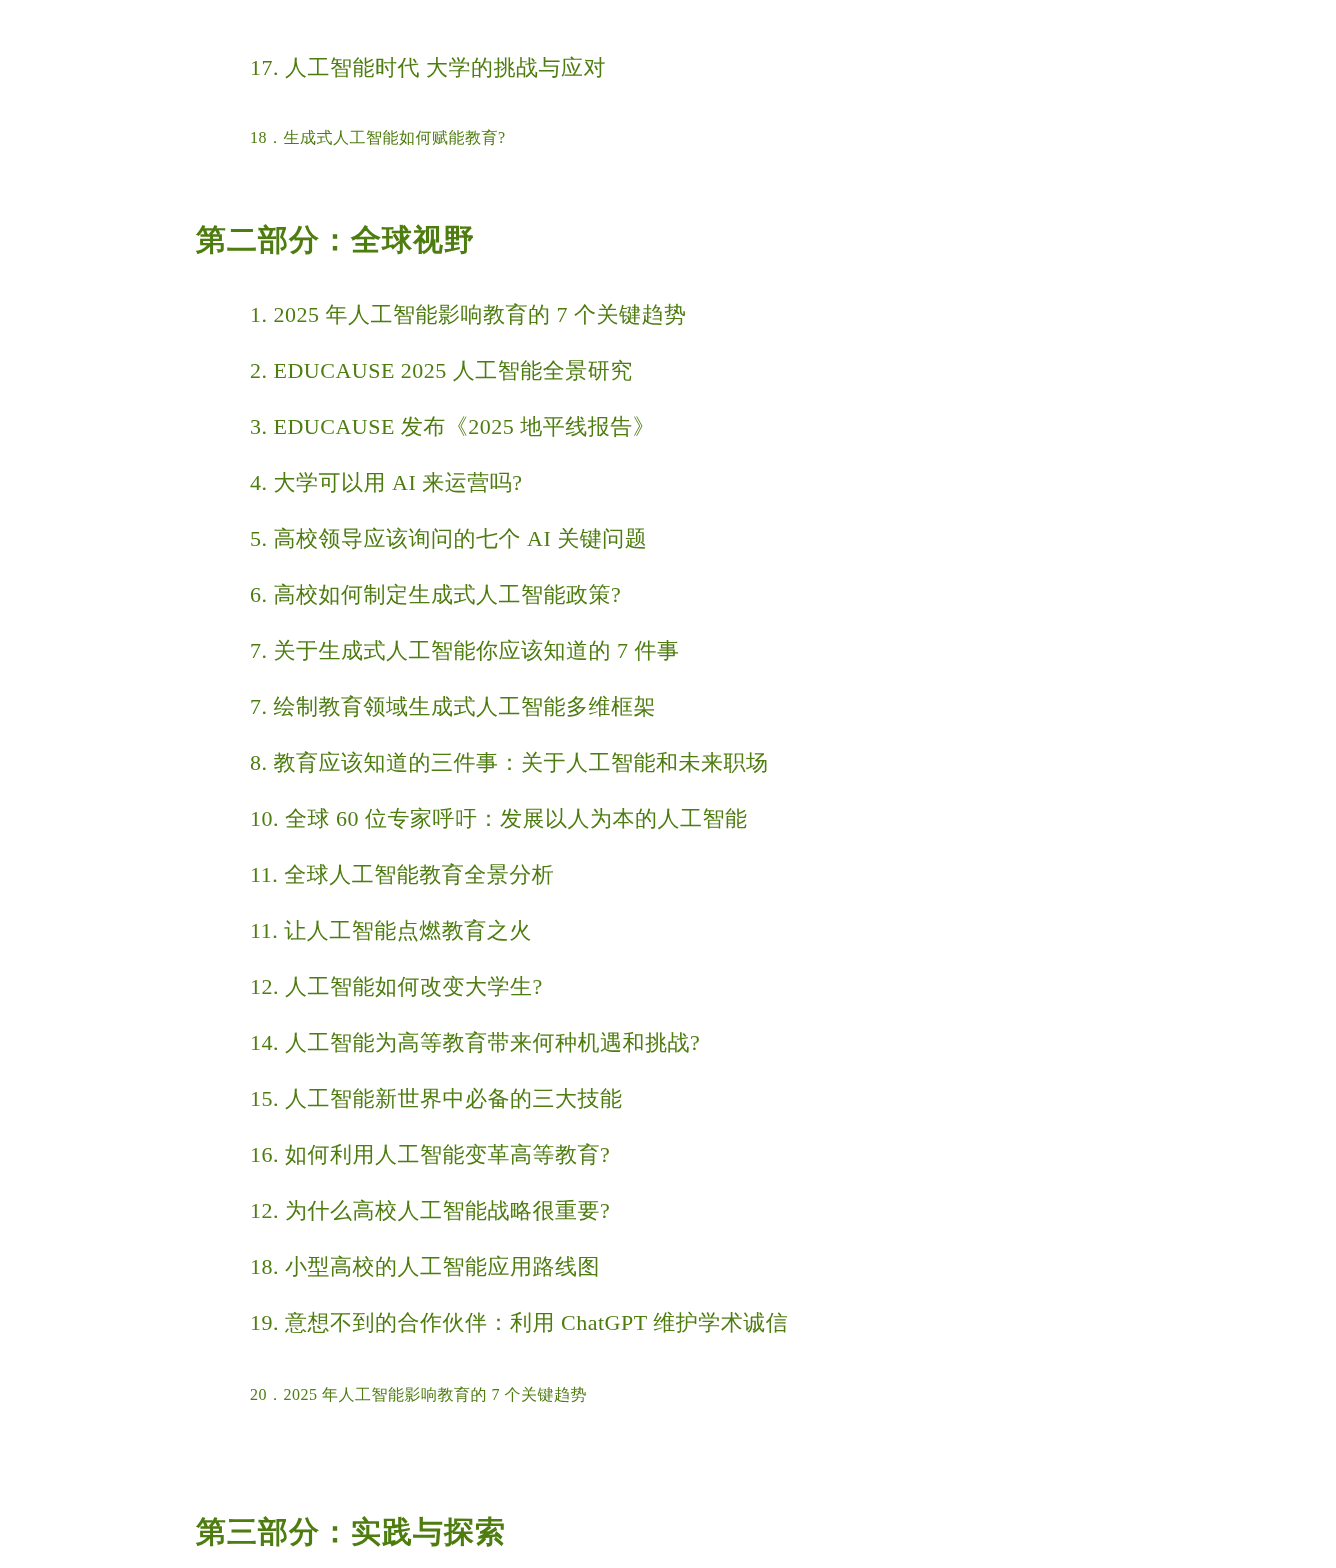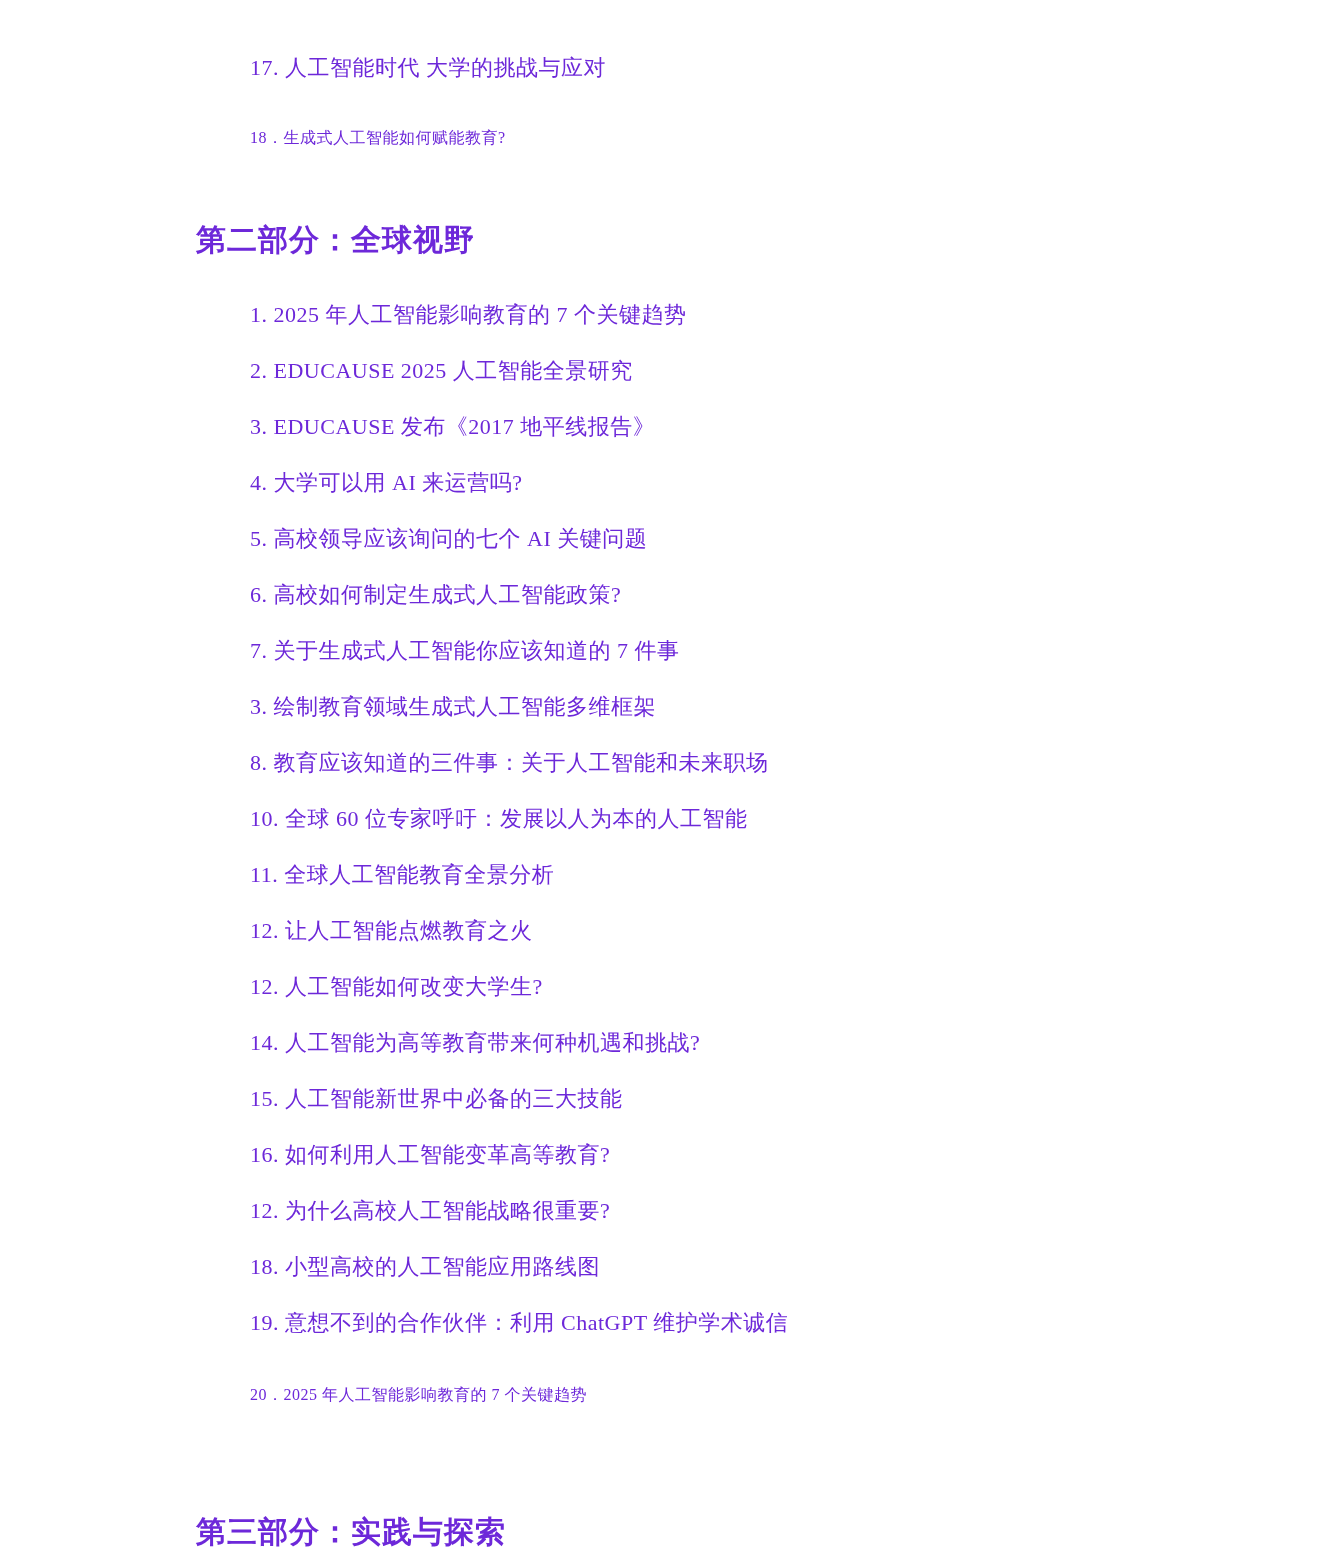--- a/index.html
+++ b/index.html
@@ -12,21 +12,21 @@
     height: 1568px;
     overflow: hidden;
     color: #000000;
   }
   .page {
     display: flex;
     flex-direction: column;
     align-items: flex-start;
     padding-top: 53px;
     font-family: "Liberation Serif", "DejaVu Serif", serif;
-    color: #6d28d9;
+    color: #4d7c0f;
   }
   .toc-item {
     font-size: 22px;
     line-height: 30px;
     margin-left: 250px;
     white-space: nowrap;
     letter-spacing: 0.5px;
   }
   
   .toc-item.big-num {
@@ -69,30 +69,30 @@
 
   <div class="toc-item part1-item-1">17. 人工智能时代 大学的挑战与应对</div>
 
   <div class="toc-item big-num part1-item-2">18．生成式人工智能如何赋能教育?</div>
 
   <h2 class="section-heading heading-part2">第二部分：全球视野</h2>
 
   <div class="toc-list">
     <div class="toc-item">1. 2025 年人工智能影响教育的 7 个关键趋势</div>
     <div class="toc-item">2. EDUCAUSE 2025 人工智能全景研究</div>
-    <div class="toc-item">3. EDUCAUSE 发布《2017 地平线报告》</div>
+    <div class="toc-item">3. EDUCAUSE 发布《2025 地平线报告》</div>
     <div class="toc-item">4. 大学可以用 AI 来运营吗?</div>
     <div class="toc-item">5. 高校领导应该询问的七个 AI 关键问题</div>
     <div class="toc-item">6. 高校如何制定生成式人工智能政策?</div>
     <div class="toc-item">7. 关于生成式人工智能你应该知道的 7 件事</div>
-    <div class="toc-item">3. 绘制教育领域生成式人工智能多维框架</div>
+    <div class="toc-item">7. 绘制教育领域生成式人工智能多维框架</div>
     <div class="toc-item">8. 教育应该知道的三件事：关于人工智能和未来职场</div>
     <div class="toc-item">10. 全球 60 位专家呼吁：发展以人为本的人工智能</div>
     <div class="toc-item">11. 全球人工智能教育全景分析</div>
-    <div class="toc-item">12. 让人工智能点燃教育之火</div>
+    <div class="toc-item">11. 让人工智能点燃教育之火</div>
     <div class="toc-item">12. 人工智能如何改变大学生?</div>
     <div class="toc-item">14. 人工智能为高等教育带来何种机遇和挑战?</div>
     <div class="toc-item">15. 人工智能新世界中必备的三大技能</div>
     <div class="toc-item">16. 如何利用人工智能变革高等教育?</div>
     <div class="toc-item">12. 为什么高校人工智能战略很重要?</div>
     <div class="toc-item">18. 小型高校的人工智能应用路线图</div>
     <div class="toc-item">19. 意想不到的合作伙伴：利用 ChatGPT 维护学术诚信</div>
     <div class="toc-item big-num">20．2025 年人工智能影响教育的 7 个关键趋势</div>
   </div>
 

